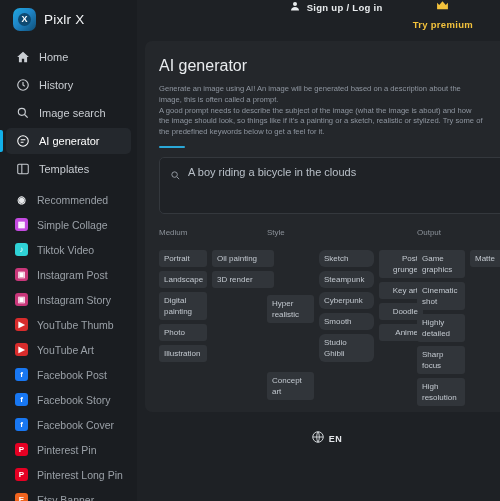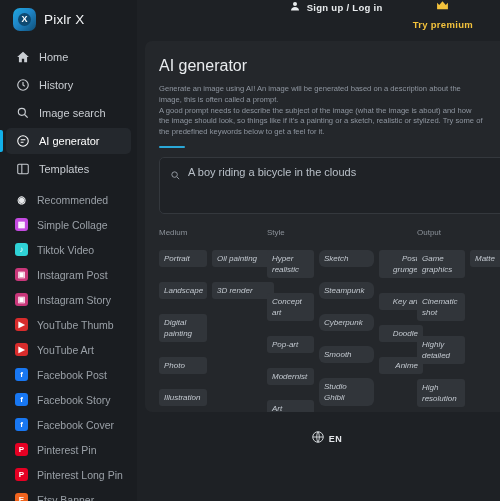--- a/index.html
+++ b/index.html
@@ -88,29 +88,29 @@
     display: flex; align-items: flex-start; padding: 8px 10px; gap: 7px;
   }
   .prompt-text { color: #b9c0c8; font-size: 11px; line-height: 13px; }
 
   .cols { display: flex; gap: 0; margin-top: 14px; }
   .col-medium { width: 108px; }
   .col-style  { width: 150px; }
   .col-output { width: 96px; }
   .col-head { color: #8b9199; font-size: 8px; margin-bottom: 13px; }
   .chipwrap { display: flex; gap: 5px; align-items: flex-start; }
-  .chipcol { display: flex; flex-direction: column; gap: 15px; font-style: italic; }
+  .chipcol { display: flex; flex-direction: column; gap: 4px; }
   .chip {
     background: #31353a; color: #c3c9d0; font-size: 8px;
     border-radius: 3px; padding: 3px 5px; line-height: 11px;
     text-align: left;
   }
   .w-a { width: 48px; }
   .w-b { width: 62px; }
-  .w-c { width: 47px; }
+  .w-c { width: 47px; margin-top: 45px; }
   .w-d { width: 55px; border-radius: 6px; }
   .w-e { width: 44px; text-align: right; }
   .w-f { width: 48px; }
   .w-g { width: 34px; }
 
   .lang-row {
     position: absolute; left: 16px; right: 0; top: 430px;
     display: flex; align-items: center; justify-content: center; gap: 4px;
   }
   .lang-label { color: #e4e7ea; font-size: 9px; font-weight: bold; letter-spacing: .5px; }
@@ -319,22 +319,22 @@
               </div>
             </div>
           </div>
           <div class="col-output">
             <div class="col-head">Output</div>
             <div class="chipwrap">
               <div class="chipcol">
                 <div class="chip w-f">Game graphics</div>
                 <div class="chip w-f">Cinematic shot</div>
                 <div class="chip w-f">Highly detailed</div>
+                <div class="chip w-f">Sharp focus</div>
                 <div class="chip w-f">High resolution</div>
-                <div class="chip w-f">Sharp focus</div>
               </div>
               <div class="chipcol">
                 <div class="chip w-g">Matte</div>
               </div>
             </div>
           </div>
         </div>
 
     </div>
 

